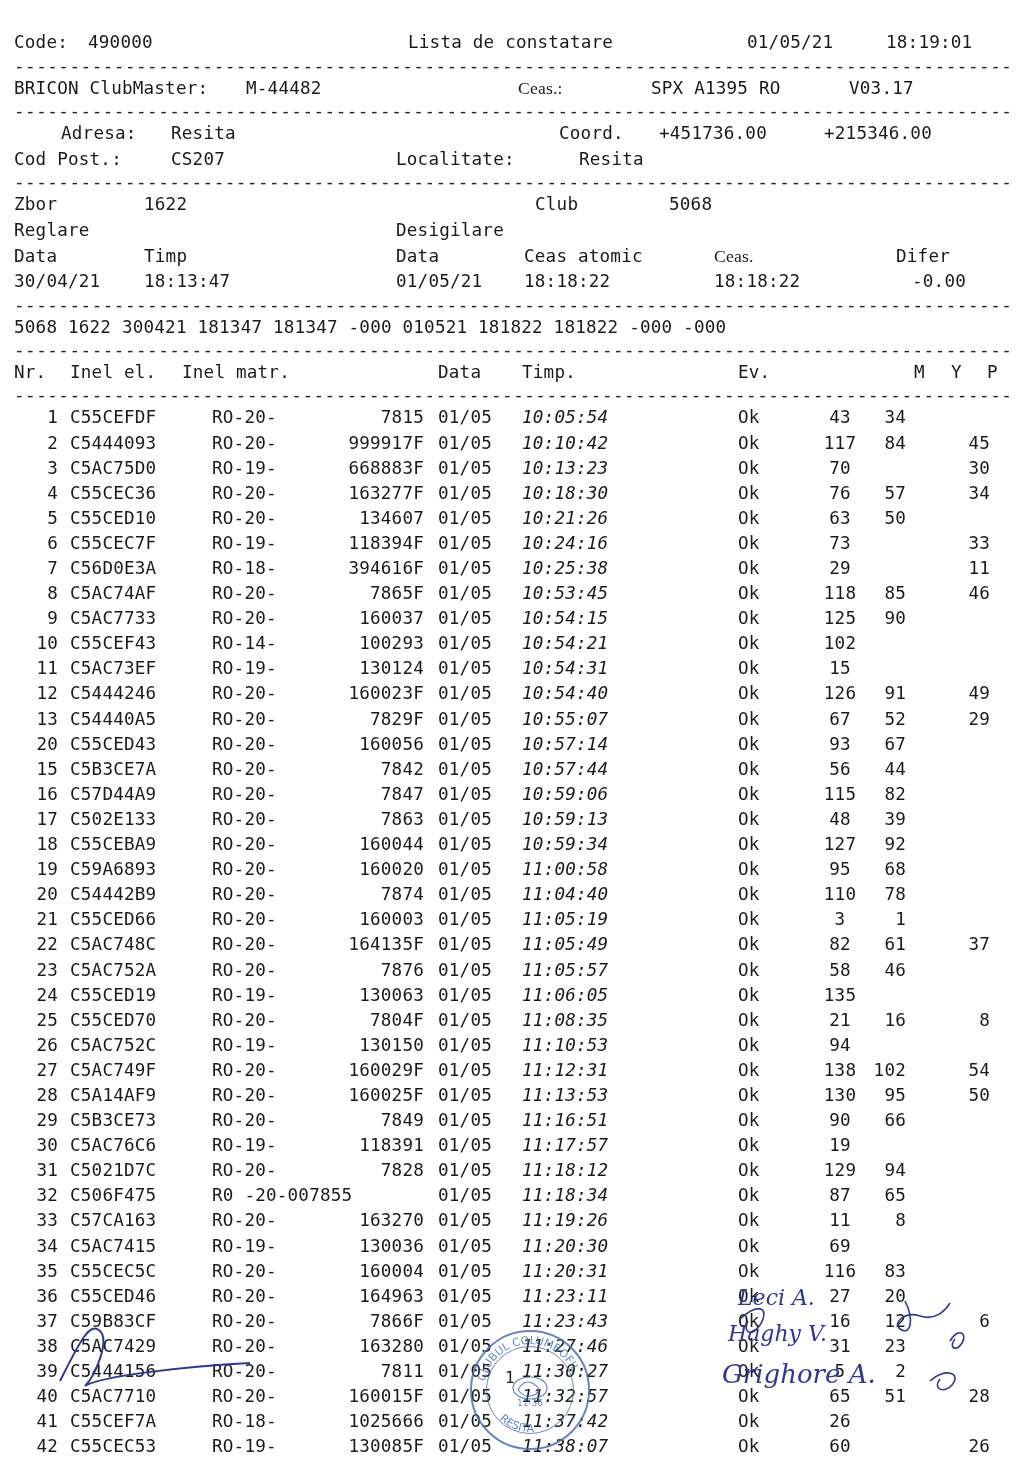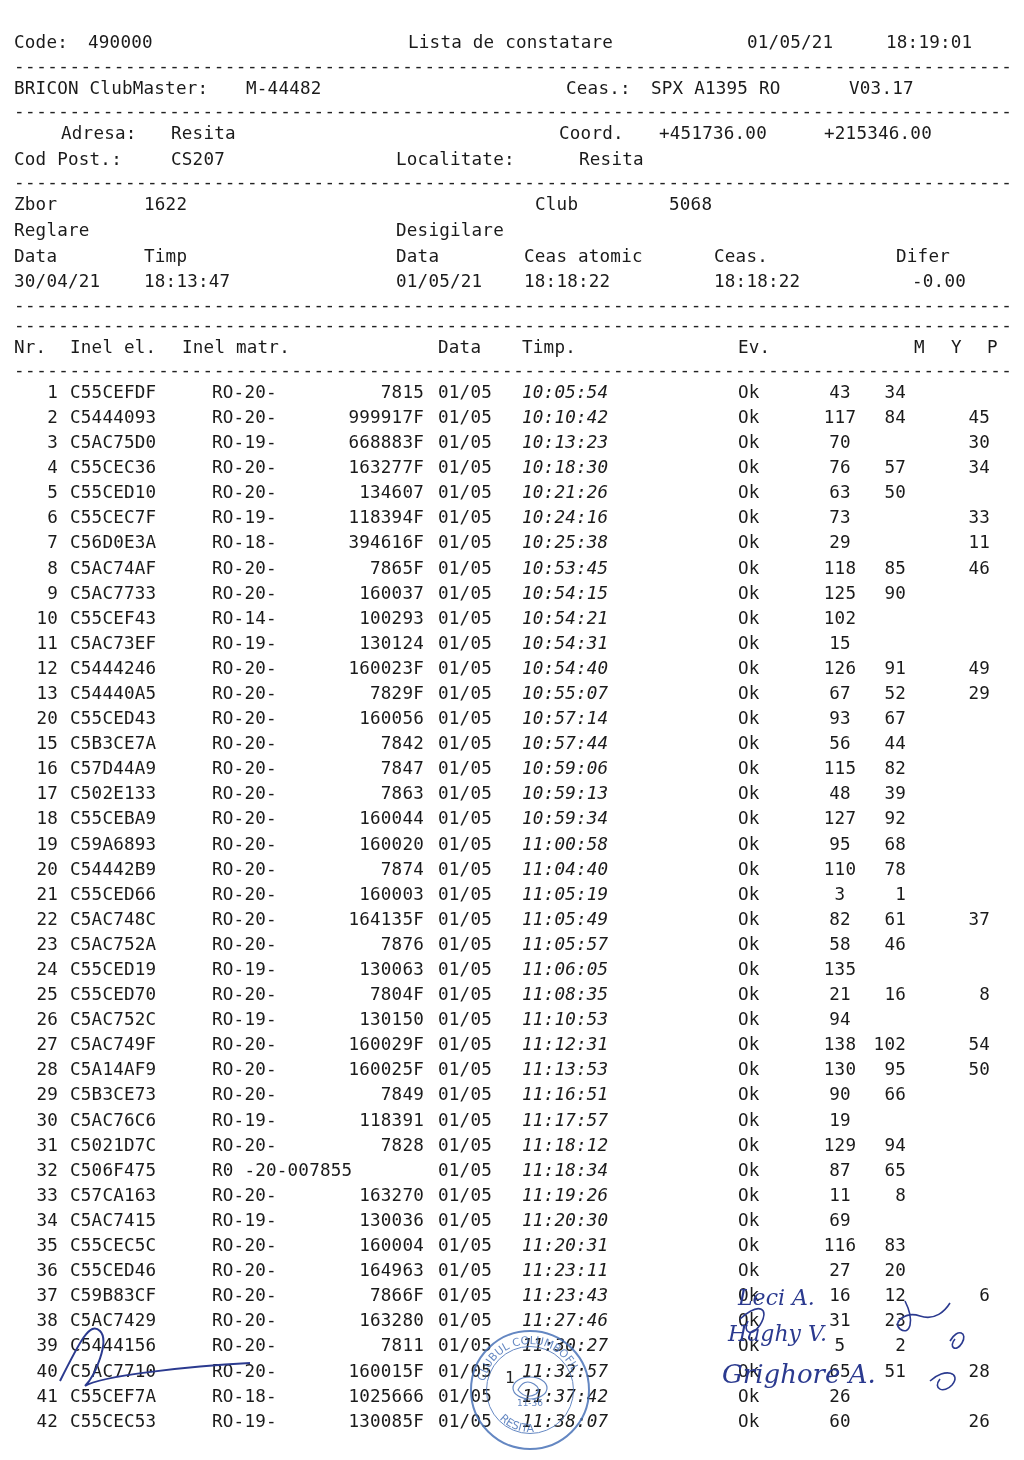--- a/index.html
+++ b/index.html
@@ -136,21 +136,21 @@
       <span class="cell hdr-title" style="left:394px;text-align:center;">Lista de constatare</span>
       <span class="cell" style="left:733px;">01/05/21</span>
       <span class="cell" style="left:872px;">18:19:01</span>
     </div>
 
     <div class="divider"><span>-----------------------------------------------------------------------------------------------</span></div>
 
     <div class="row">
       <span class="cell" style="left:0px;">BRICON ClubMaster:</span>
       <span class="cell" style="left:232px;">M-44482</span>
-      <span class="cell" style="left:552px;">Ceas.:</span>
+      <span class="cell" style="left:504px;font-family:Liberation Serif, serif;">Ceas.:</span>
       <span class="cell" style="left:637px;">SPX A1395 RO</span>
       <span class="cell" style="left:835px;">V03.17</span>
     </div>
 
     <div class="divider"><span>-----------------------------------------------------------------------------------------------</span></div>
 
 
     <div class="row">
       <span class="cell" style="left:47px;">Adresa:</span>
       <span class="cell" style="left:157px;">Resita</span>
@@ -178,35 +178,38 @@
     <div class="row">
       <span class="cell" style="left:0px;">Reglare</span>
       <span class="cell" style="left:382px;">Desigilare</span>
     </div>
 
     <div class="row">
       <span class="cell" style="left:0px;">Data</span>
       <span class="cell" style="left:130px;">Timp</span>
       <span class="cell" style="left:382px;">Data</span>
       <span class="cell" style="left:510px;">Ceas atomic</span>
-      <span class="cell" style="left:700px;">Ceas.</span>
+      <span class="cell" style="left:700px;font-family:Liberation Serif, serif;">Ceas.</span>
       <span class="cell" style="left:882px;">Difer</span>
     </div>
 
     <div class="row">
       <span class="cell" style="left:0px;">30/04/21</span>
       <span class="cell" style="left:130px;">18:13:47</span>
       <span class="cell" style="left:382px;">01/05/21</span>
       <span class="cell" style="left:510px;">18:18:22</span>
       <span class="cell" style="left:700px;">18:18:22</span>
       <span class="cell" style="left:898px;">-0.00</span>
     </div>
 
     <div class="divider"><span>-----------------------------------------------------------------------------------------------</span></div>
 
+    <div class="row">
+      <span class="cell" style="left:0px;">5068 1622 300421 181347 181347 -000 010521 181822 181822 -000 -000</span>
+    </div>
 
     <div class="divider"><span>-----------------------------------------------------------------------------------------------</span></div>
 
     <div class="tablerow">
       <span class="c" style="left:0px;">Nr.</span>
       <span class="c" style="left:56px;">Inel el.</span>
       <span class="c" style="left:168px;">Inel matr.</span>
       <span class="c" style="left:424px;">Data</span>
       <span class="c" style="left:508px;">Timp.</span>
       <span class="c" style="left:724px;">Ev.</span>

